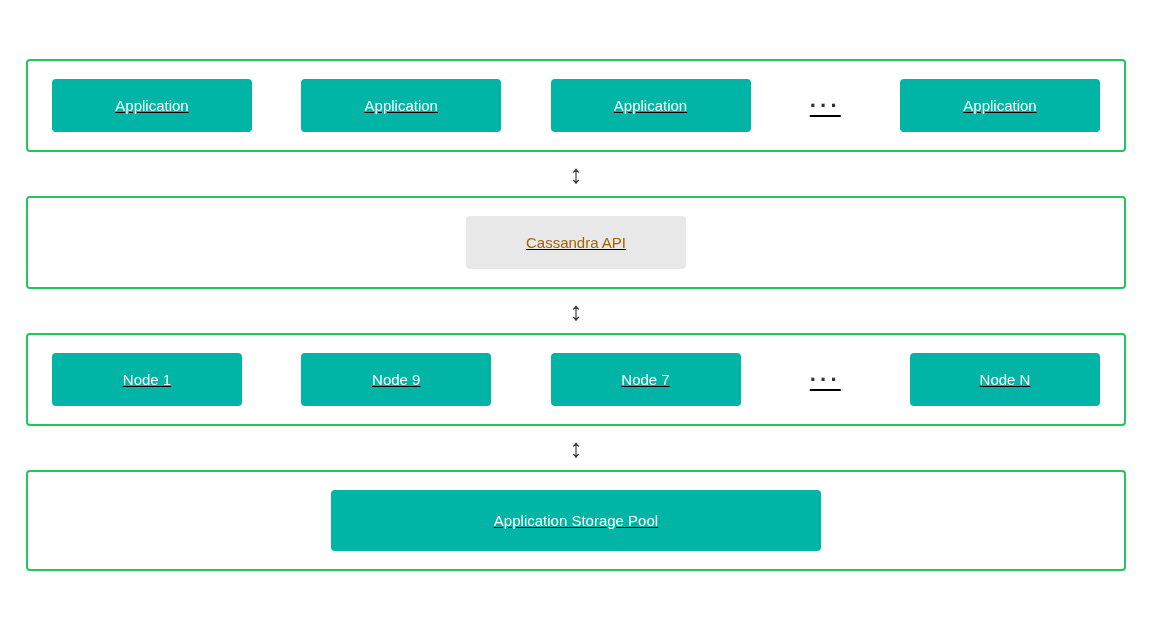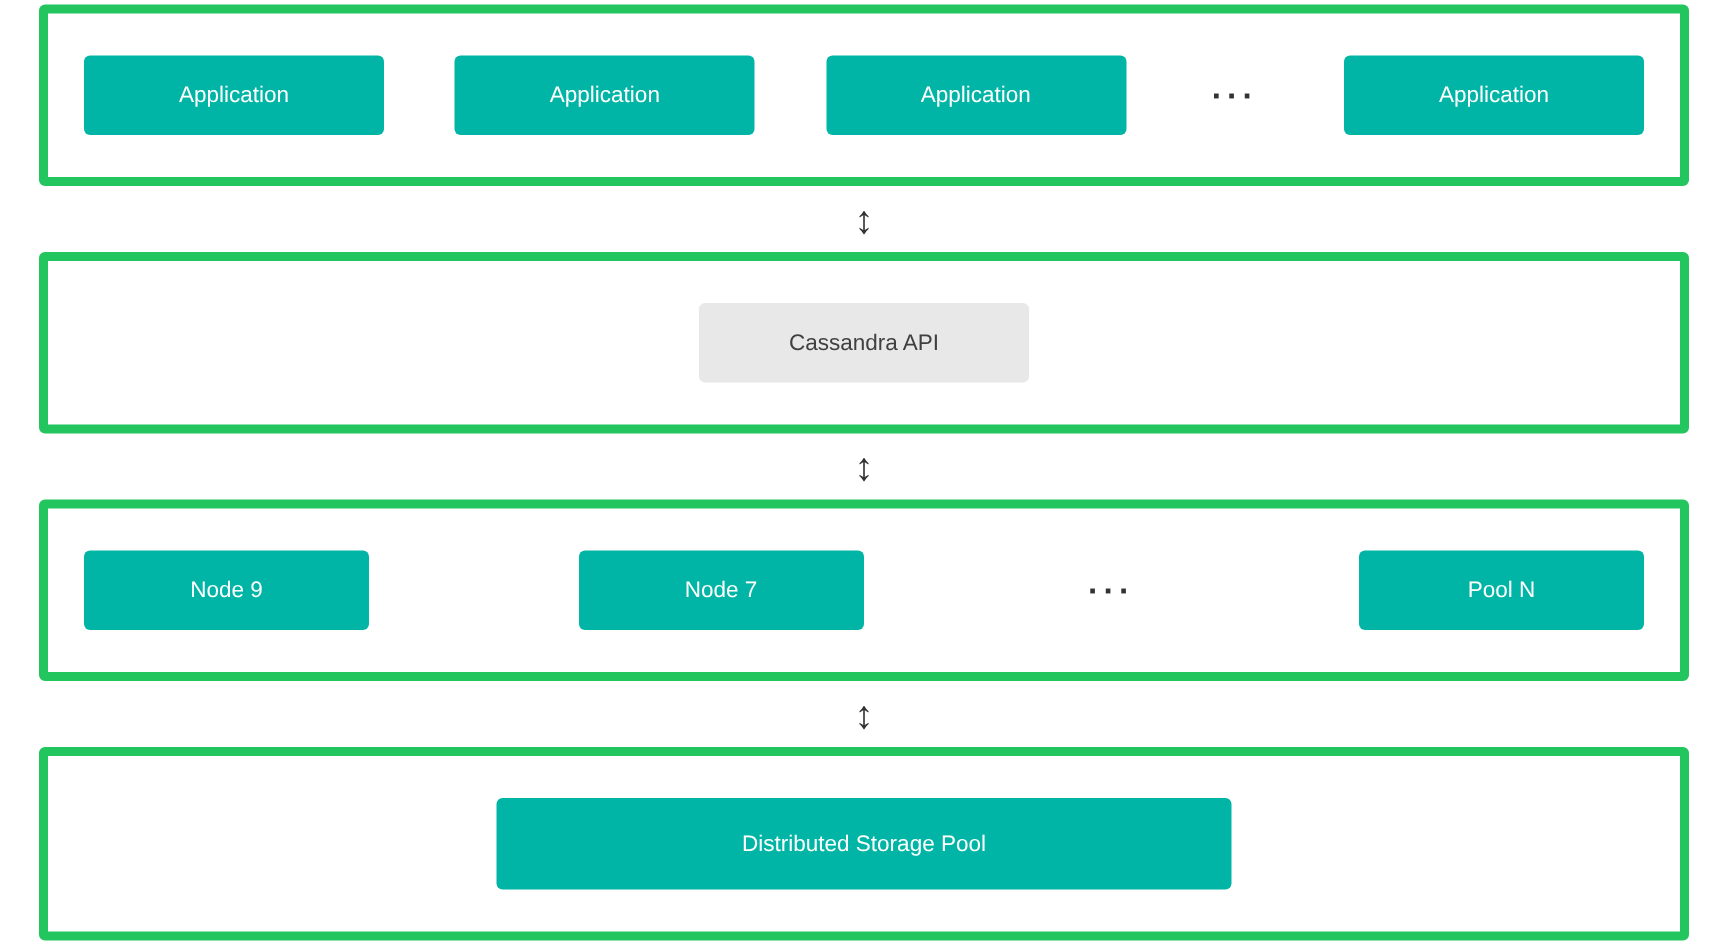--- a/index.html
+++ b/index.html
@@ -14,27 +14,28 @@
     }
     .diagram {
       width: 1100px;
       display: flex;
       flex-direction: column;
       align-items: center;
       gap: 0;
     }
     .layer-box {
       width: 100%;
-      border: 6px solid #22c55e;
+      border: 2px solid #22c55e;
       border-radius: 4px;
-      padding: 28px 24px;
+      padding: 18px 24px;
       display: flex;
       align-items: center;
       justify-content: center;
       background: #fff;
+      text-decoration: underline;
     }
     .layer-box.apps {
       justify-content: flex-start;
       gap: 0;
     }
     .apps-row {
       display: flex;
       align-items: center;
       justify-content: space-between;
       width: 100%;
@@ -68,21 +69,21 @@
       height: 44px;
       font-size: 26px;
       color: #333;
       user-select: none;
     }
     .cassandra-btn {
       background: #e8e8e8;
       border-radius: 4px;
       padding: 18px 60px;
       font-size: 15px;
-      color: #404040;
+      color: #a16207;
       text-align: center;
     }
     .storage-btn {
       width: 490px;
       background: #00b5a5;
       color: #fff;
       border-radius: 4px;
       padding: 22px 0;
       font-size: 15px;
       text-align: center;
@@ -112,26 +113,27 @@
   <div class="arrow">↕</div>
 
   <div class="layer-box">
     <div class="cassandra-btn">Cassandra API</div>
   </div>
 
   <div class="arrow">↕</div>
 
   <div class="layer-box apps">
     <div class="nodes-row">
+      <div class="teal-btn node-btn">Node 1</div>
       <div class="teal-btn node-btn">Node 9</div>
       <div class="teal-btn node-btn">Node 7</div>
       <div class="dots">···</div>
-      <div class="teal-btn node-btn">Pool N</div>
+      <div class="teal-btn node-btn">Node N</div>
     </div>
   </div>
 
   <div class="arrow">↕</div>
 
   <div class="layer-box">
-    <div class="storage-btn">Distributed Storage Pool</div>
+    <div class="storage-btn">Application Storage Pool</div>
   </div>
 
 </div>
 
 </body></html>

